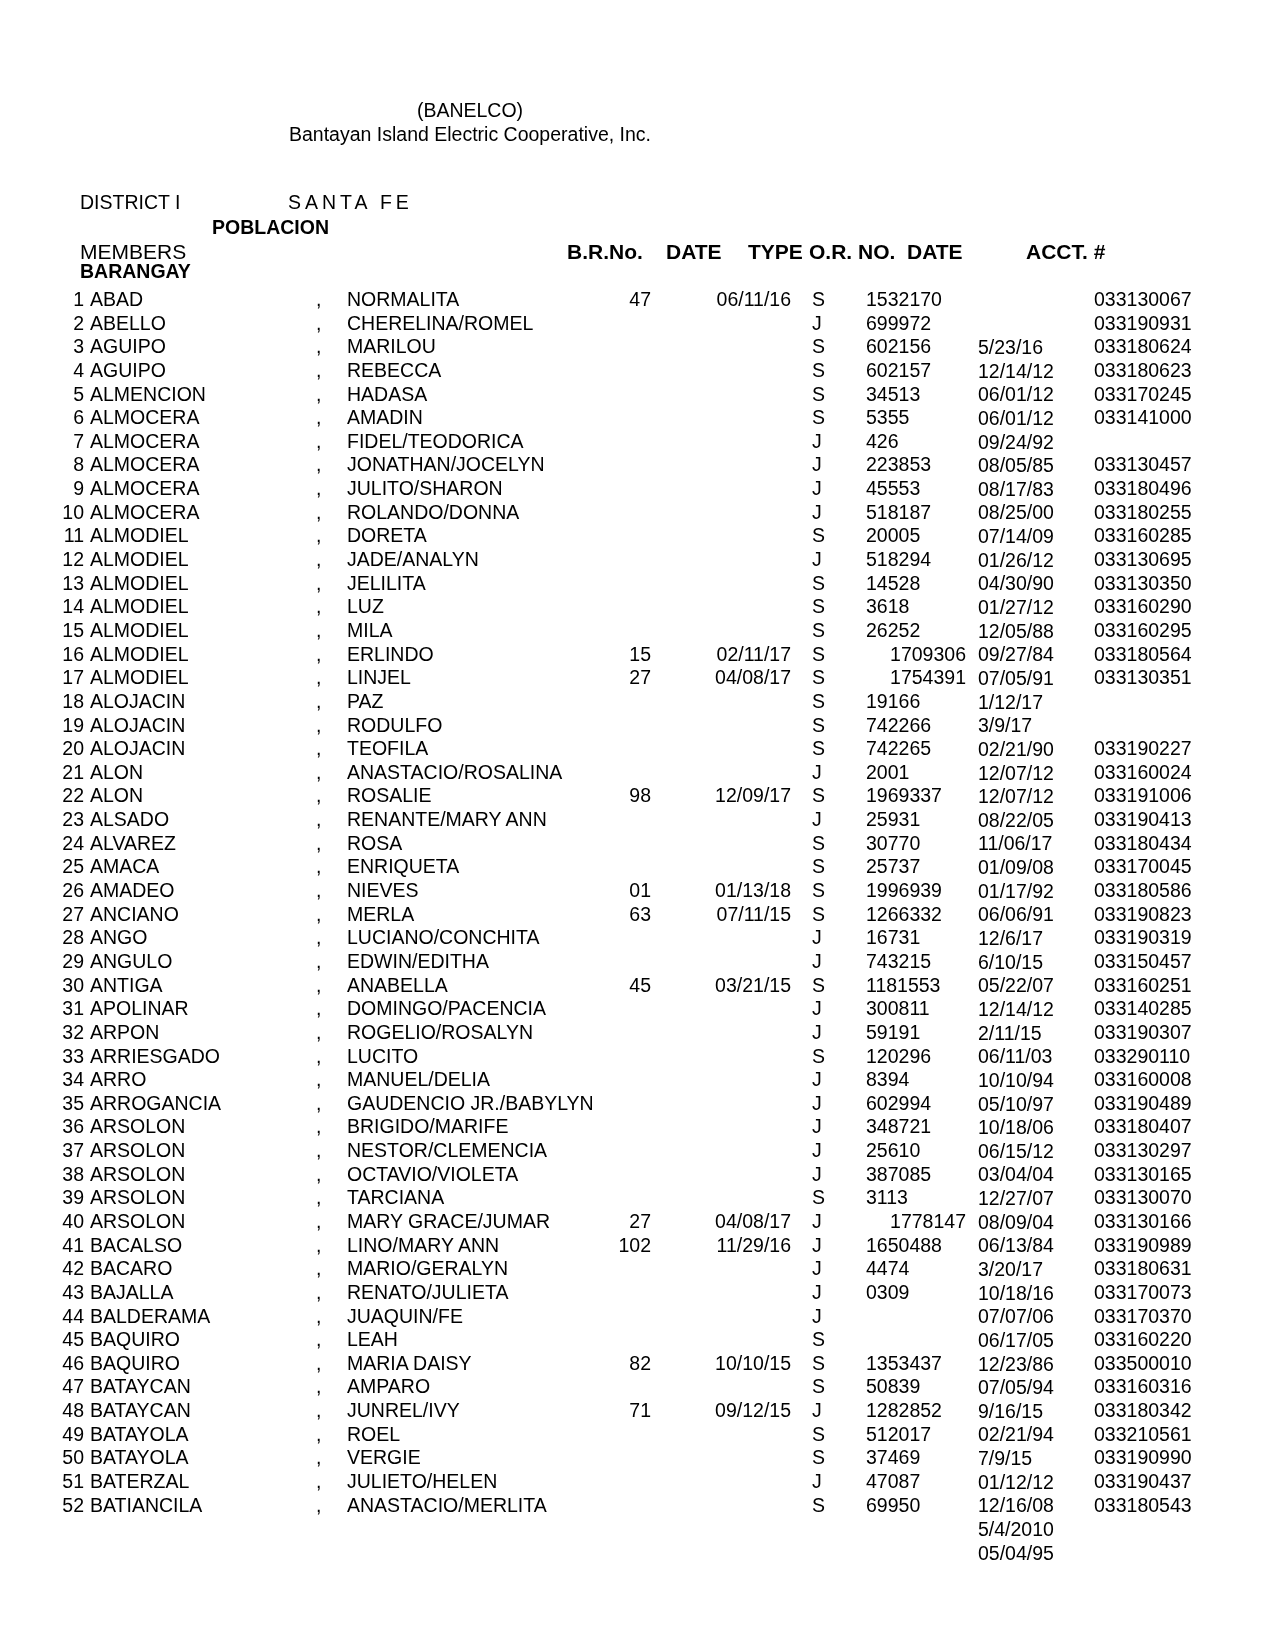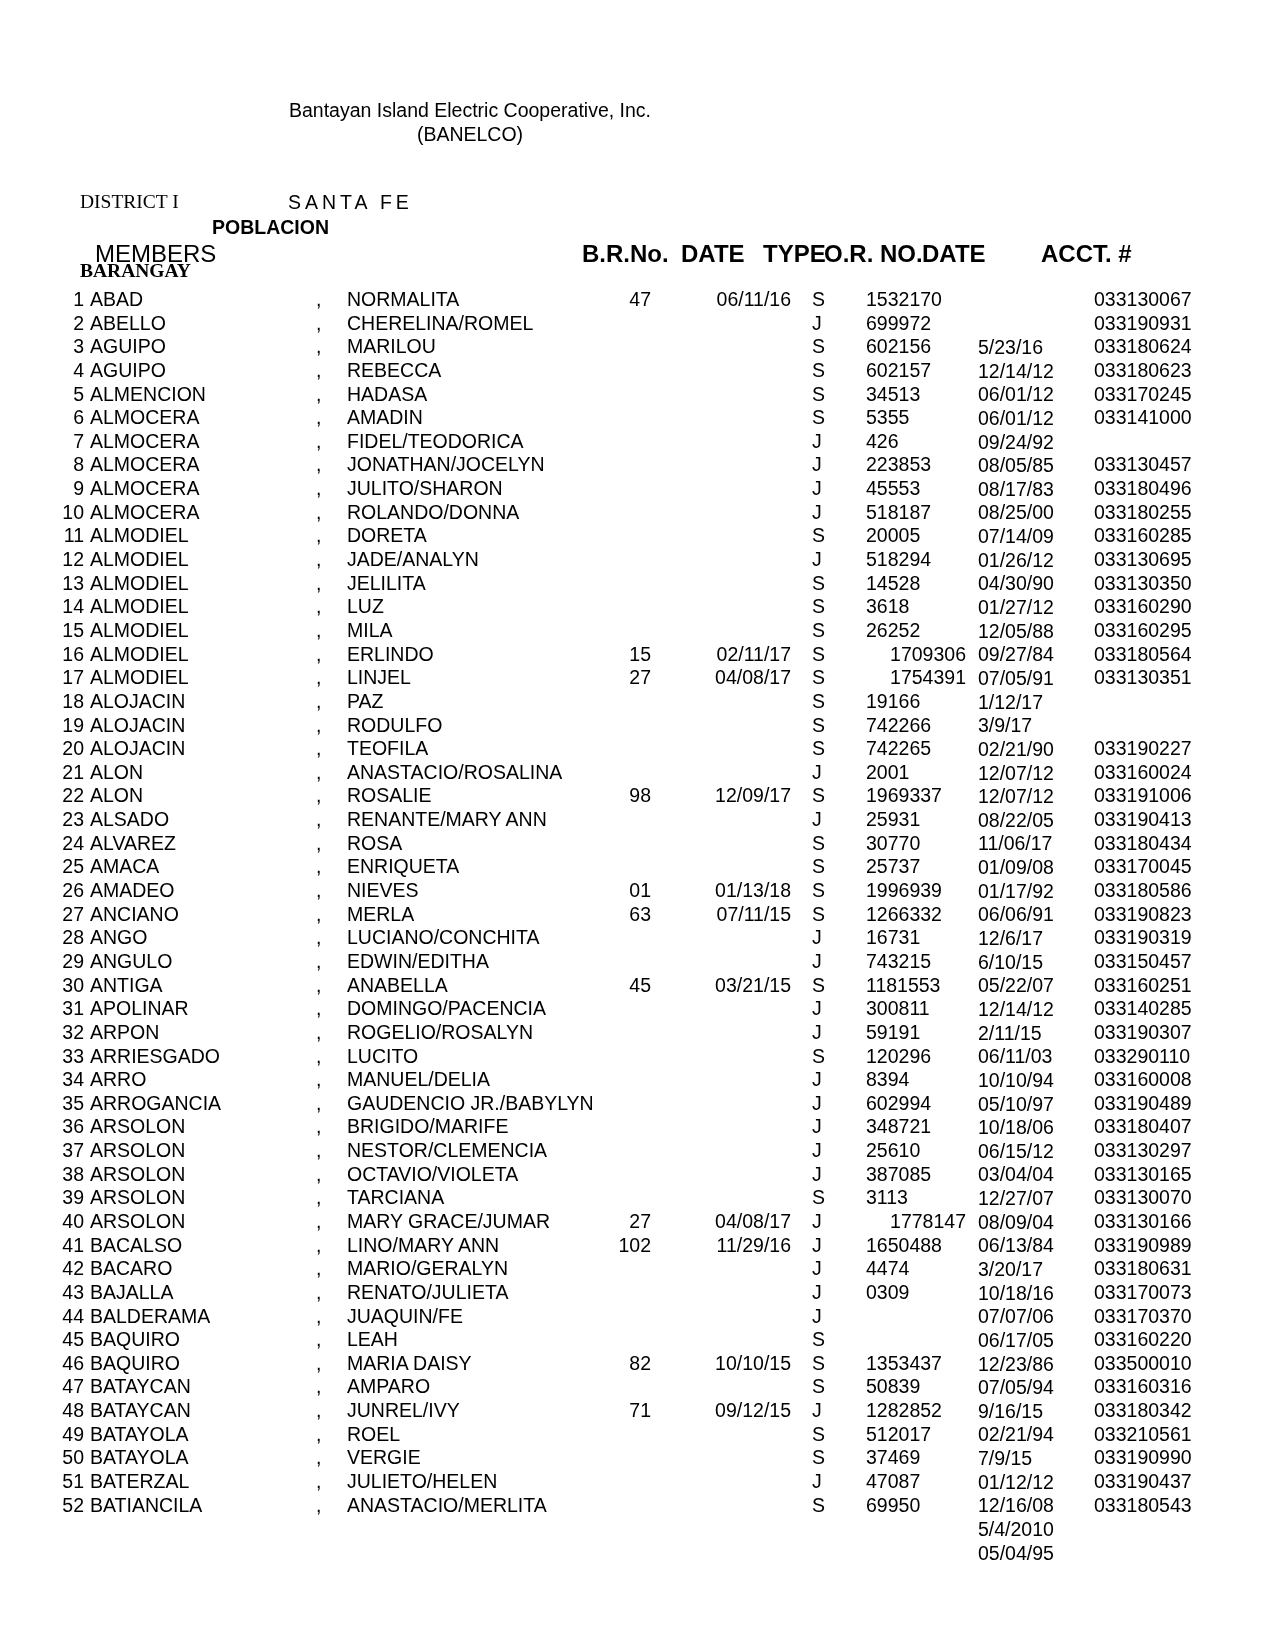--- a/index.html
+++ b/index.html
@@ -36,33 +36,33 @@
 
   
   .meta {
     position: absolute;
     left: 80px;
     top: 190px;
     font-size: 19.5px;
     line-height: 24.5px;
   }
   .meta-row { position: relative; height: 24.5px; white-space: nowrap; }
-  .meta-label { position: absolute; left: 0; top: 0; font-family: Liberation Serif, serif; }
+  .meta-label { position: absolute; left: 0; top: 0; }
   .meta-label.bold { font-weight: bold; margin-top: 44px; }
   .meta-value { position: absolute; left: 208px; top: 0; letter-spacing: 4px; }
   .meta-value.bold { font-weight: bold; letter-spacing: 0; left: 132px; }
 
   
   .colhead {
     position: absolute;
-    left: 95px;
+    left: 80px;
     top: 240px;
     width: 1100px;
     height: 26px;
-    font-size: 24px;
+    font-size: 21px;
     font-weight: bold;
     white-space: nowrap;
   }
   .colhead .h-members { position: absolute; left: 0; top: 0; font-weight: normal; }
   .colhead .h-br     { position: absolute; left: 487px; top: 0; }
   .colhead .h-date1  { position: absolute; left: 586px; top: 0; }
   .colhead .h-type   { position: absolute; left: 668px; top: 0; }
   .colhead .h-or     { position: absolute; left: 729px; top: 0; }
   .colhead .h-date2  { position: absolute; left: 827px; top: 0; }
   .colhead .h-acct   { position: absolute; left: 946px; top: 0; }
@@ -102,22 +102,22 @@
     text-align: center;
     font-size: 19.5px;
   }
 </style>
 </head>
 <body>
 
 <div class="page">
 
   <div class="letterhead">
+    <div>(BANELCO)</div>
     <div>Bantayan Island Electric Cooperative, Inc.</div>
-    <div>(BANELCO)</div>
   </div>
 
   <div class="meta">
     <div class="meta-row">
       <span class="meta-label">DISTRICT I</span>
       <span class="meta-value">SANTA FE</span>
     </div>
     <div class="meta-row">
       <span class="meta-label bold">BARANGAY</span>
       <span class="meta-value bold">POBLACION</span>

